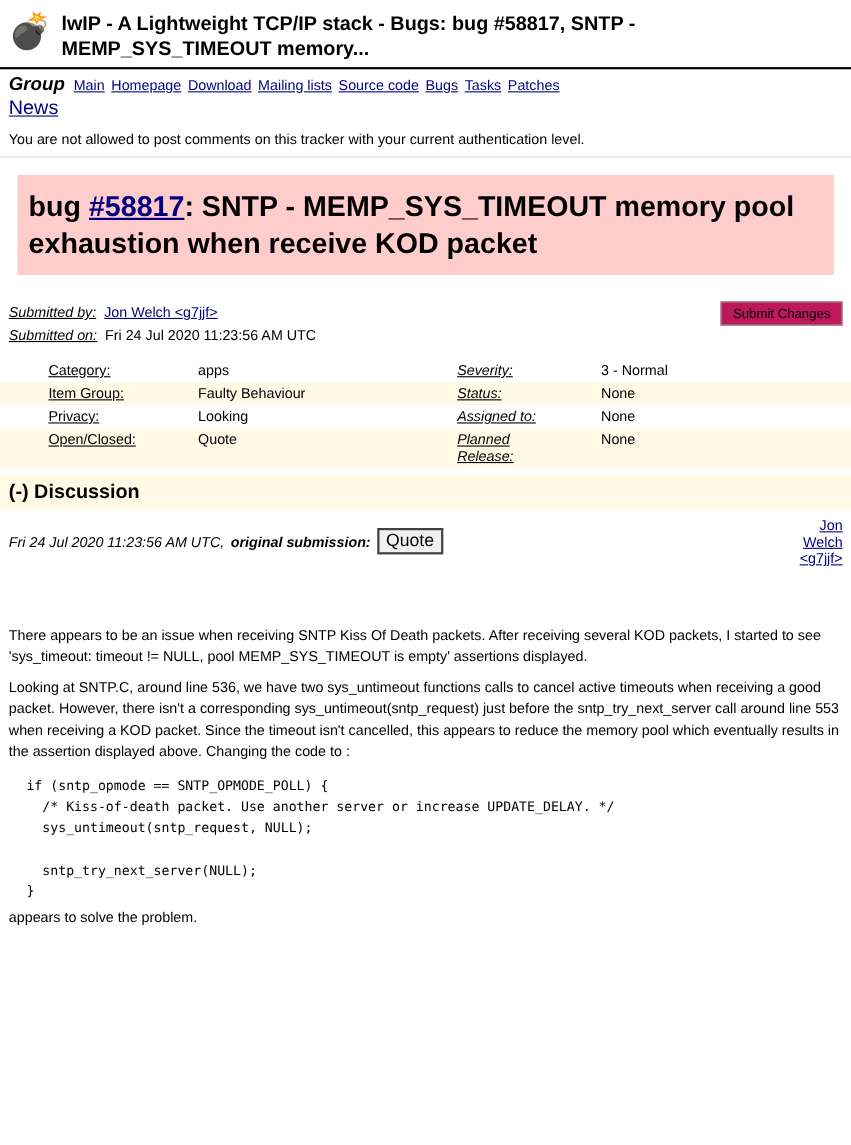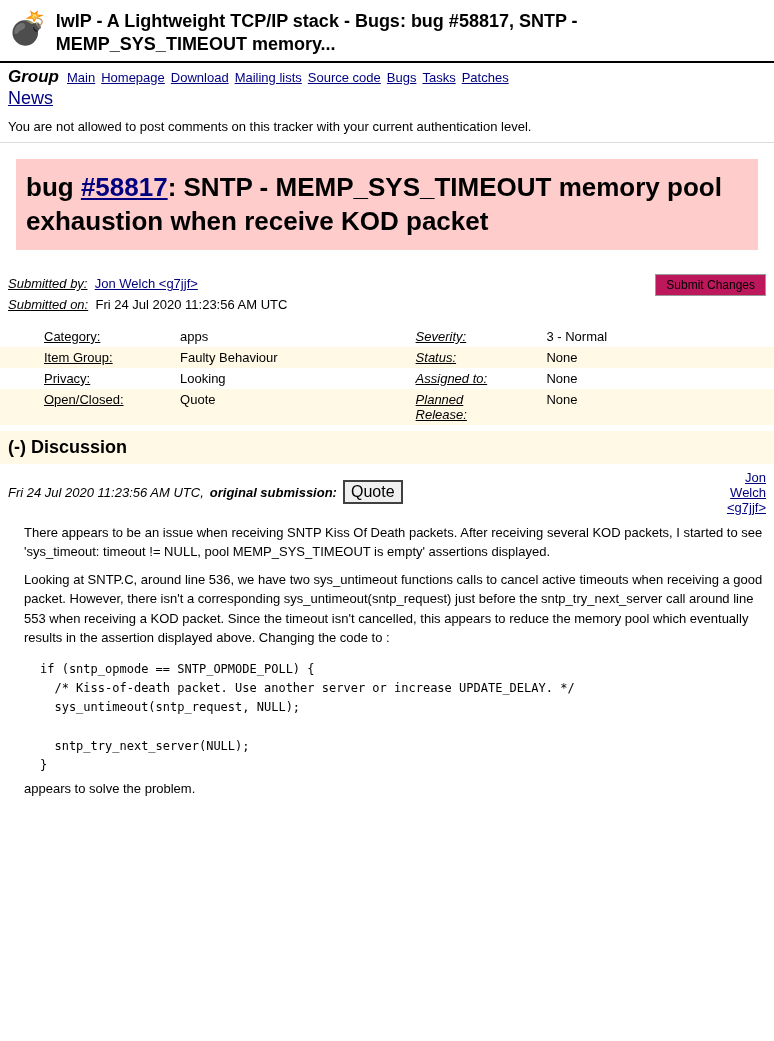--- a/index.html
+++ b/index.html
@@ -169,23 +169,24 @@
       margin-left: auto;
       text-align: right;
       font-style: normal;
       font-weight: normal;
       font-size: 13px;
     }
     .post-author a {
       color: #000080;
     }
     .post-body {
-      padding: 4px 8px 8px 24px;
+      padding: 4px 8px 8px 8px;
       font-size: 13px;
       line-height: 1.5;
+      margin-top: 45px;
     }
     .post-body p {
       margin-bottom: 8px;
     }
     .code-block {
       font-family: monospace;
       font-size: 12px;
       padding: 4px 16px;
       line-height: 1.6;
       white-space: pre;

